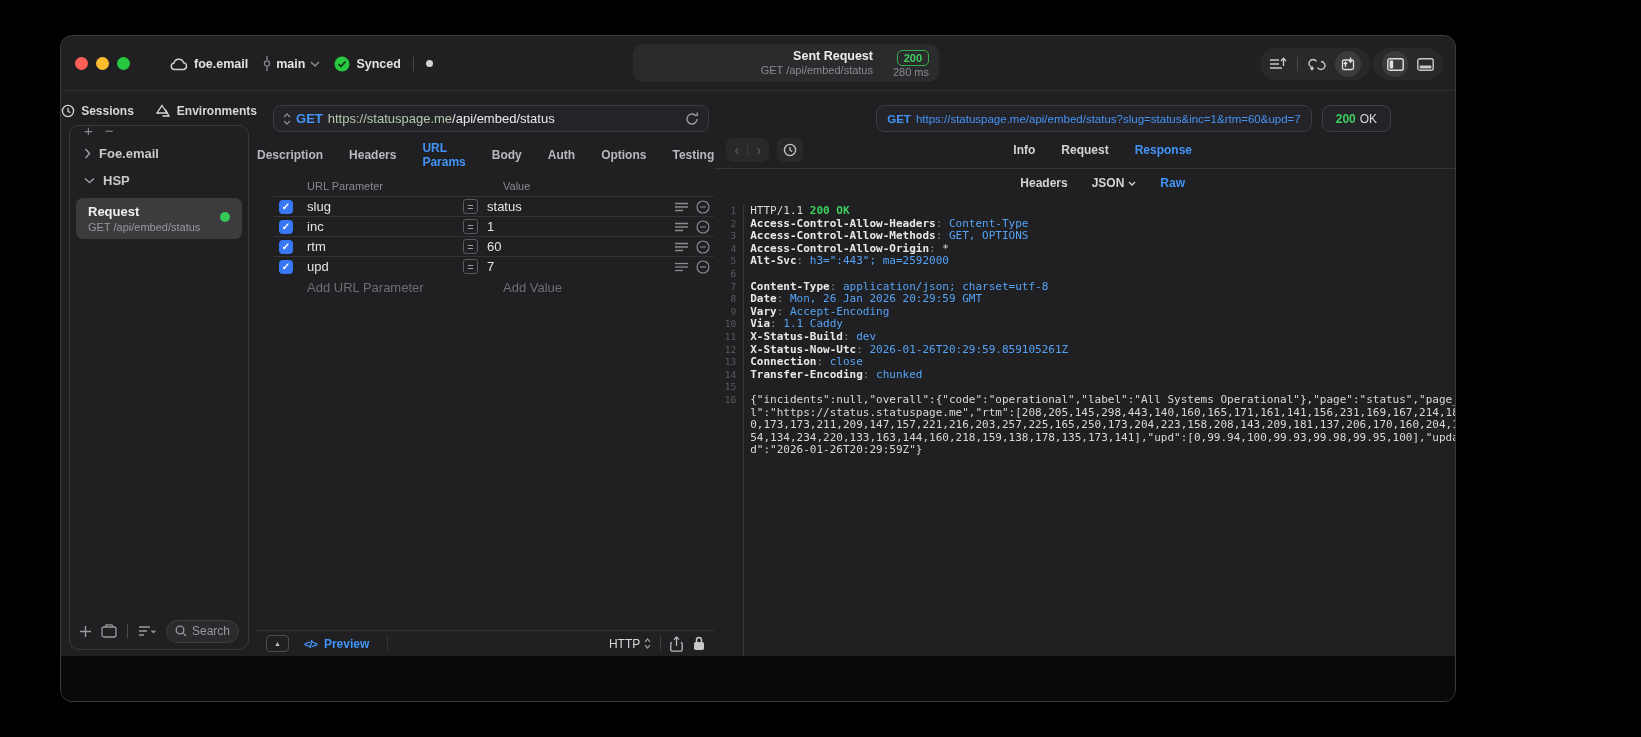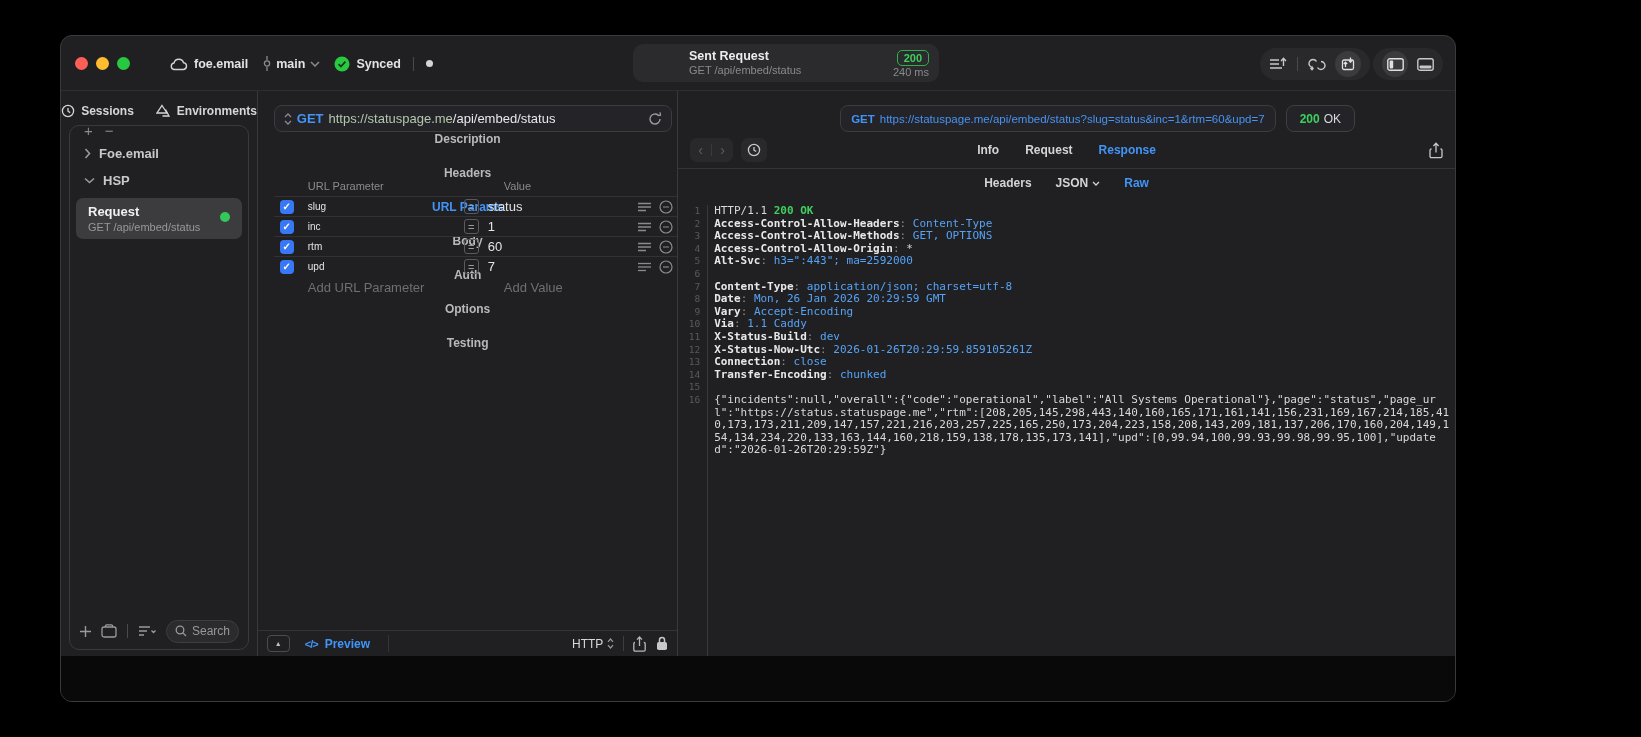--- a/index.html
+++ b/index.html
@@ -13,21 +13,21 @@
   .traffic { position:absolute; left:14px; top:21px; display:flex; gap:8px; }
   .tl { width:13px; height:13px; border-radius:50%; }
   .tl.r{background:#ff5f57}.tl.y{background:#febc2e}.tl.g{background:#28c840}
   .wsgroup { position:absolute; left:108px; top:14px; height:27px; display:flex; align-items:center; }
   .wsgroup .lbl { color:#e2e2e4; font-size:12.5px; font-weight:600; }
   .chev { color:#8a8a8e; font-size:10px; margin-left:5px; }
   .vsep { width:1px; height:14px; background:#4a4a4d; margin:0 12px; }
   .dot-white { width:7px; height:7px; border-radius:50%; background:#d4d4d6; }
   .centerbox { position:absolute; left:572px; top:8px; width:306px; height:38px;
     background:#2b2b2e; border-radius:10px; display:flex; align-items:center; }
-  .cb-mid { flex:1; text-align:left; padding-left:56px; }
+  .cb-mid { flex:1; text-align:right; padding-left:56px; }
   .cb-title { color:#ececee; font-size:12.5px; font-weight:700; line-height:15px; }
   .cb-sub { color:#8a8a8e; font-size:11px; line-height:13px; }
   .cb-right { width:66px; text-align:right; padding-right:10px; }
   .badge-200 { display:inline-block; border:1px solid #2fae4c; color:#3ecf5e; font-size:11px;
     font-weight:600; border-radius:5px; padding:0 6px; line-height:14px; }
   .cb-ms { color:#8a8a8e; font-size:11px; line-height:13px; }
   .tbpill { position:absolute; top:12px; height:32px; background:#29292b; border-radius:16px;
     display:flex; align-items:center; padding:0 9px; gap:9px; }
   .tbpill.a { right:85px; } .tbpill.b { right:12px; }
   .circbg { width:26px; height:26px; border-radius:50%; background:#3b3b3e;
@@ -59,32 +59,32 @@
   .search-pill { flex:1; height:23px; background:#2b2b2e; border:1px solid #3e3e41; border-radius:12px;
     display:flex; align-items:center; gap:5px; padding:0 8px; color:#98989d; font-size:12px; }
 
   
   .mid { width:557px; display:flex; flex-direction:column; position:relative; }
   .urlbar { margin:14px 5px 0 16px; height:27px; background:#242428; border:1px solid #3c3c3e;
     border-radius:8px; display:flex; align-items:center; padding:0 9px; gap:5px; font-size:13px; }
   .method-blue { color:#4294f7; font-weight:700; }
   .url-host { color:#b3c7ad; }
   .url-path { color:#e8e8ea; }
-  .mid-tabs { height:46px; display:flex; align-items:center; justify-content:space-between; gap:20px;flex-direction:column; }
+  .mid-tabs { height:46px; display:flex; align-items:center; justify-content:center; gap:26px; }
   .tab { color:#b9b9bd; font-size:12px; font-weight:600; }
   .tab.sel { color:#4294f7; }
   .ptable { margin-top:2px; }
   .pt-head { display:flex; height:16px; color:#8a8a8e; font-size:11px; }
   .pt-head .h1 { margin-left:50px; } .pt-head .h2 { margin-left:0; position:absolute; left:246px; }
   .pt-row { display:flex; align-items:center; height:20px; border-top:1px solid #323235;
     margin-left:16px; padding-left:6px; position:relative; }
   .pt-row:last-child { border-bottom:1px solid #323235; }
   .cbx { width:14px; height:14px; border-radius:4px; background:#3878f6; color:#fff;
     font-size:10px; font-weight:700; display:flex; align-items:center; justify-content:center; }
-  .p-name { color:#e4e4e6; font-size:10px; margin-left:14px; width:156px; }
+  .p-name { color:#e4e4e6; font-size:13px; margin-left:14px; width:156px; }
   .eqbox { width:15px; height:15px; border:1px solid #5a5a5e; border-radius:3px; color:#9a9a9e;
     font-size:11px; display:flex; align-items:center; justify-content:center; }
   .p-val { color:#e4e4e6; font-size:13px; margin-left:9px; }
   .row-icons { margin-left:auto; display:flex; align-items:center; gap:8px; padding-right:4px; }
   .addrow { display:flex; height:22px; align-items:center; color:#6e6e73; font-size:13px; margin-left:22px; }
   .addrow .a1 { margin-left:28px; width:170px; } .addrow .a2 { margin-left:26px; }
   .mid-spacer { flex:1; }
   .mid-footer { height:26px; border-top:1px solid #343437; display:flex; align-items:center; padding:0 9px; }
   .fbtn { width:23px; height:17px; border:1px solid #4c4c4f; border-radius:4px; display:flex;
     align-items:center; justify-content:center; color:#c0c0c3; font-size:7px; }
@@ -178,21 +178,21 @@
       <span class="dot-white"></span>
     </div>
 
     <div class="centerbox">
       <div class="cb-mid">
         <div class="cb-title">Sent Request</div>
         <div class="cb-sub">GET /api/embed/status</div>
       </div>
       <div class="cb-right">
         <span class="badge-200">200</span>
-        <div class="cb-ms">240 ms</div>
+        <div class="cb-ms">280 ms</div>
       </div>
     </div>
 
     <div class="tbpill a">
       <span class="icn">
         <svg width="18" height="16" viewBox="0 0 18 16">
             <line x1="1" y1="4" x2="10" y2="4" stroke="#c8c8ca" stroke-width="1.4"></line>
             <line x1="1" y1="8" x2="10" y2="8" stroke="#c8c8ca" stroke-width="1.4"></line>
             <line x1="1" y1="12" x2="13" y2="12" stroke="#c8c8ca" stroke-width="1.4"></line>
             <path d="M14.5 10V2.5M12 5l2.5-2.8L17 5" fill="none" stroke="#c8c8ca" stroke-width="1.4"></path>

